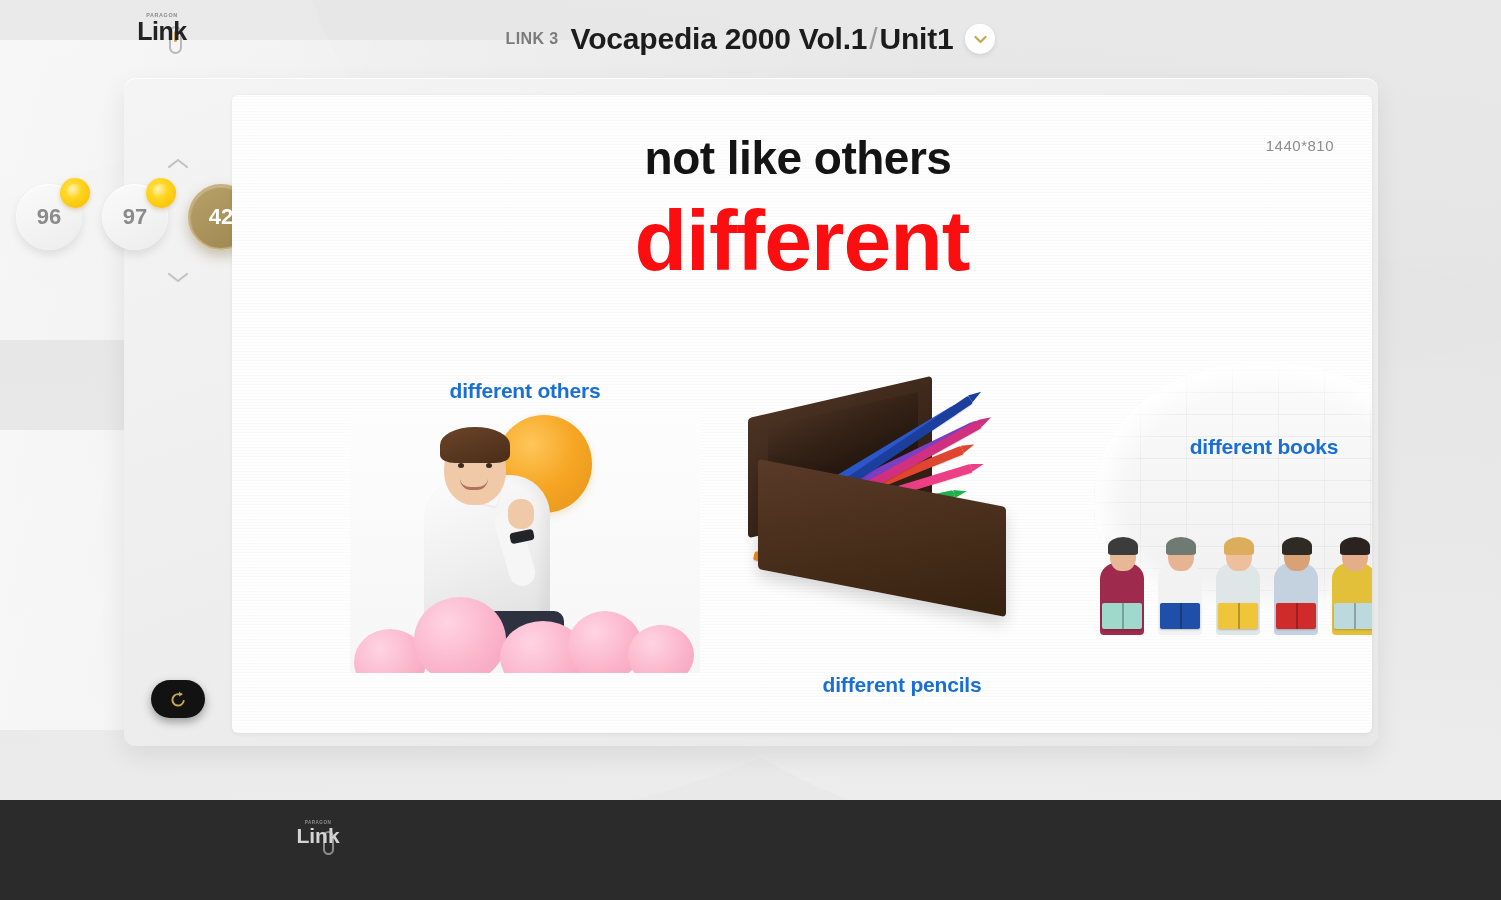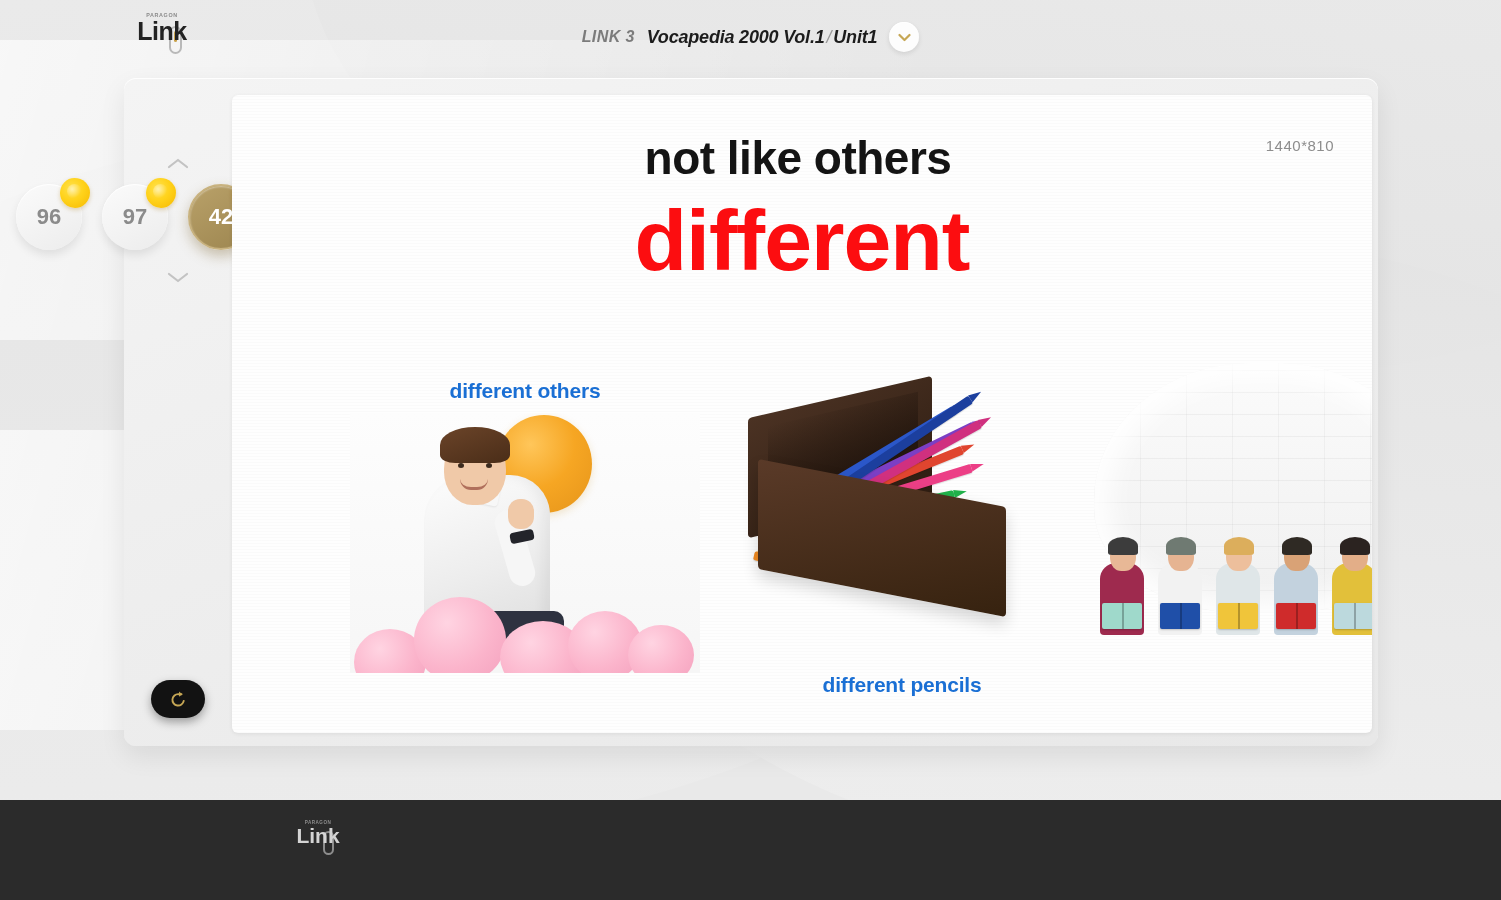--- a/index.html
+++ b/index.html
@@ -58,27 +58,27 @@
     border-radius: 7px;
     z-index: -1;
   }
   .logo-clip::after {
     content: ""; position: absolute; left: 3px; top: 3px;
     width: 3px; height: 11px; background: #c9a24a; border-radius: 2px;
   }
 
   .title-wrap {
     position: absolute; left: 0; right: 0; top: 22px;
-    display: flex; align-items: center; justify-content: center; gap: 12px; font-style: italic;
+    display: flex; align-items: center; justify-content: center; gap: 12px;
   }
   .title-kicker {
     font-size: 16px; font-weight: 600; color: #7b7b7b; letter-spacing: .4px;
   }
   .title-main {
-    font-size: 18px; font-weight: 700; color: #1c1c1c; letter-spacing: -.2px;
+    font-size: 30px; font-weight: 700; color: #1c1c1c; letter-spacing: -.2px;
     white-space: nowrap;
   }
   .title-main .slash { color: #9a9a9a; font-weight: 500; padding: 0 2px; }
   .title-chevron {
     width: 30px; height: 30px; border-radius: 50%;
     background: #fdfdfd;
     box-shadow: 0 2px 5px rgba(0,0,0,.10), inset 0 1px 0 #fff;
     display: flex; align-items: center; justify-content: center;
     cursor: pointer;
   }
@@ -545,20 +545,21 @@
             <div class="p-book" style="background:#bcd9dd;"></div>
           </div>
 
           <div class="person" style="left:300px;">
             
             
             
             
           </div>
         </div>
+        <div class="cell-label">different books</div>
       </div>
 
     </div>
   </div>
 
 </div>
 
 <div class="footer">
   <div class="footer-inner">
     <div class="f-logo">

